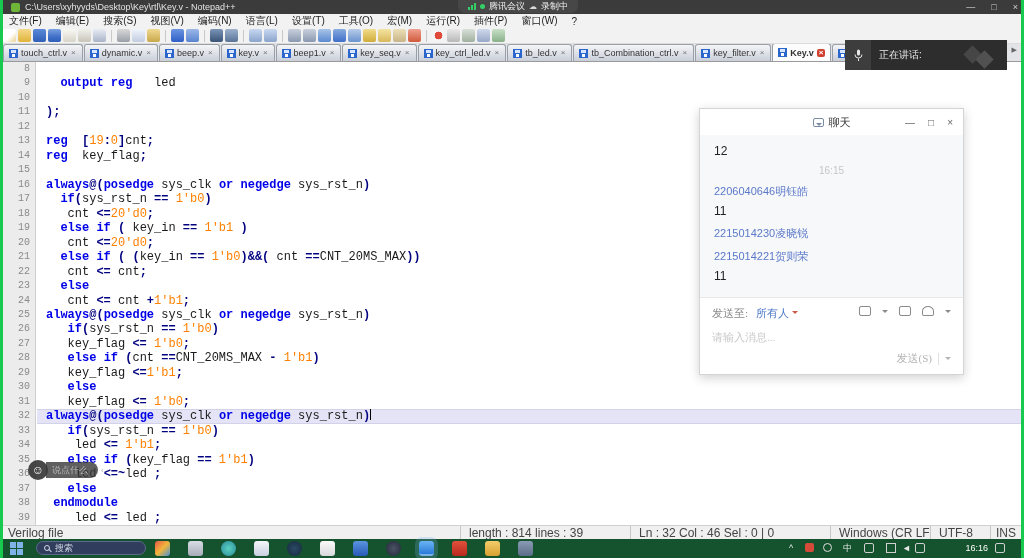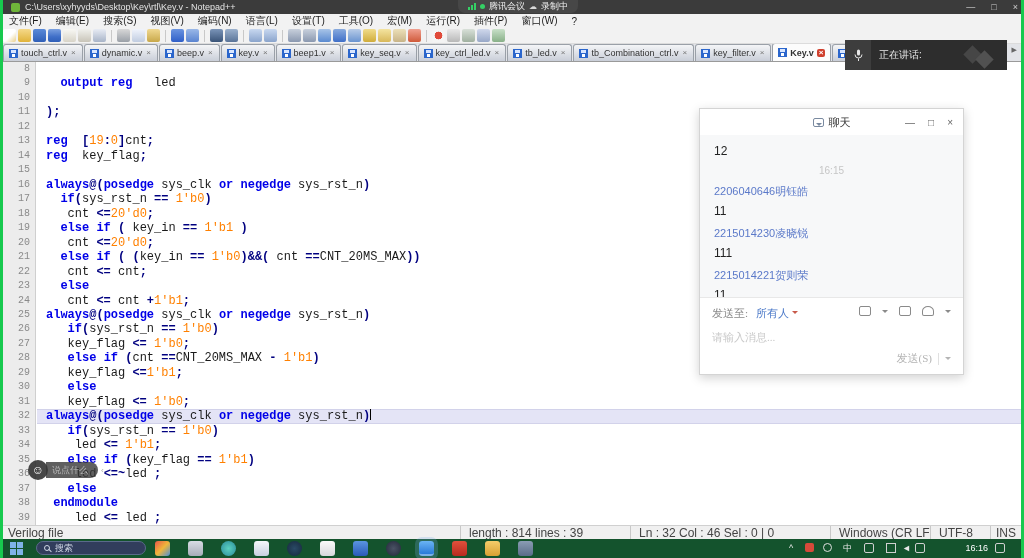--- a/index.html
+++ b/index.html
@@ -401,21 +401,20 @@
         <span>□</span>
         <span>×</span>
       </div>
     </div>
     <div id="chat-body">
         <div class="cm-text">12</div>
         <div class="cm-time">16:15</div>
         <div class="cm-name">2206040646明钰皓</div>
         <div class="cm-text">11</div>
         <div class="cm-name">2215014230凌晓锐</div>
-        <div class="cm-text">111</div>
         <div class="cm-name">2215014221贺则荣</div>
         <div class="cm-text">11</div>
       </div>
     <div id="chat-footer">
       <div id="sendto-row">
         <span id="sendto-label">发送至:</span>
         <span id="sendto-value">所有人</span>
         <span class="dd-caret"></span>
       </div>
       <div id="chat-tools">

